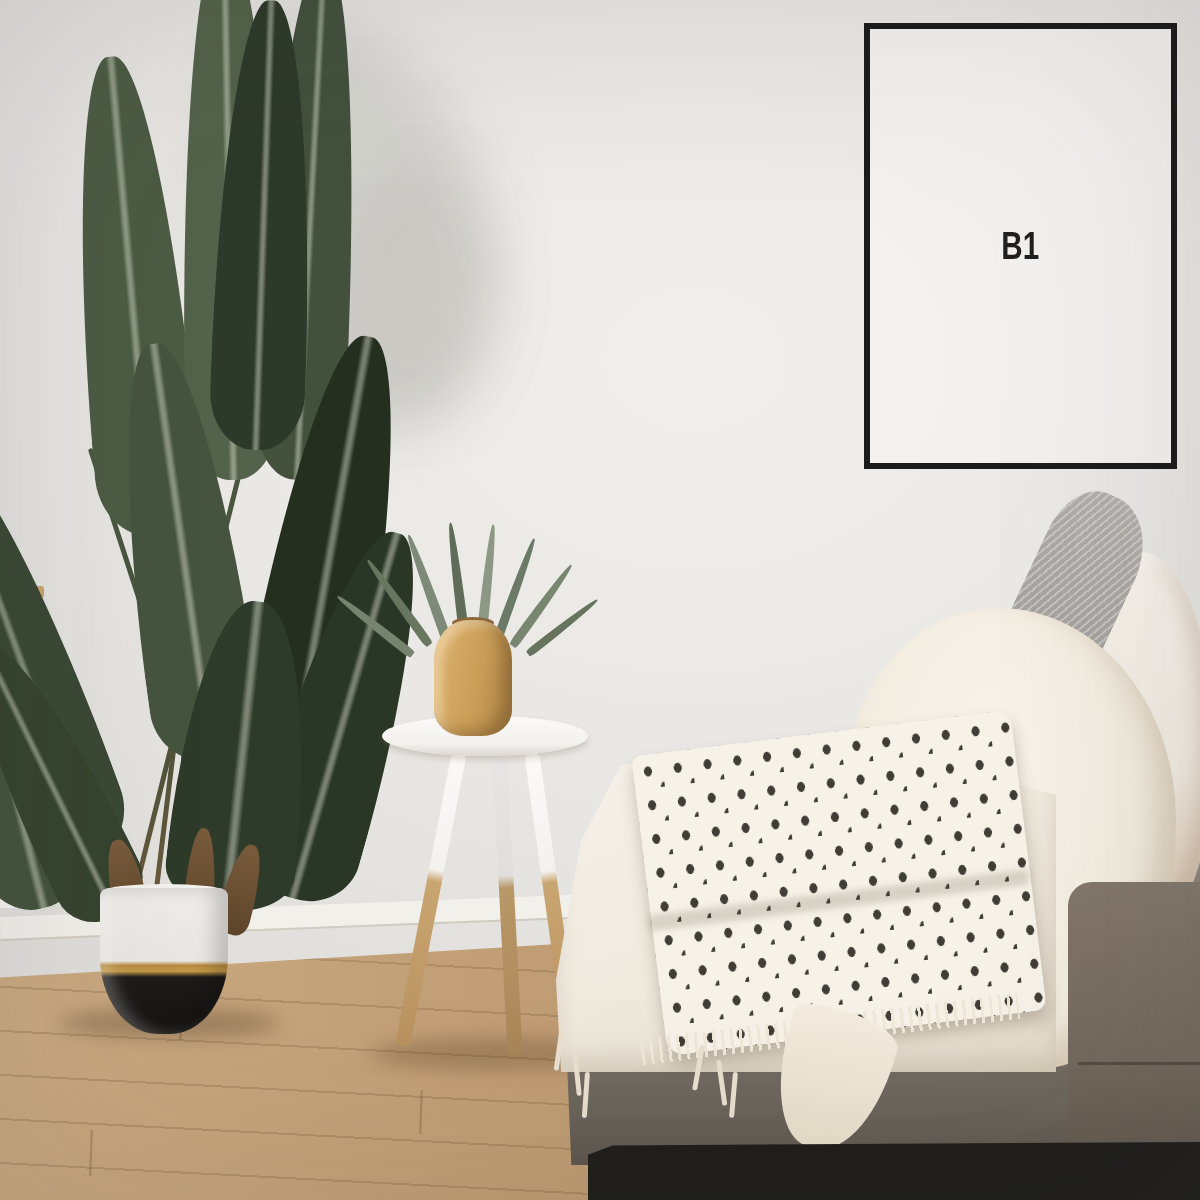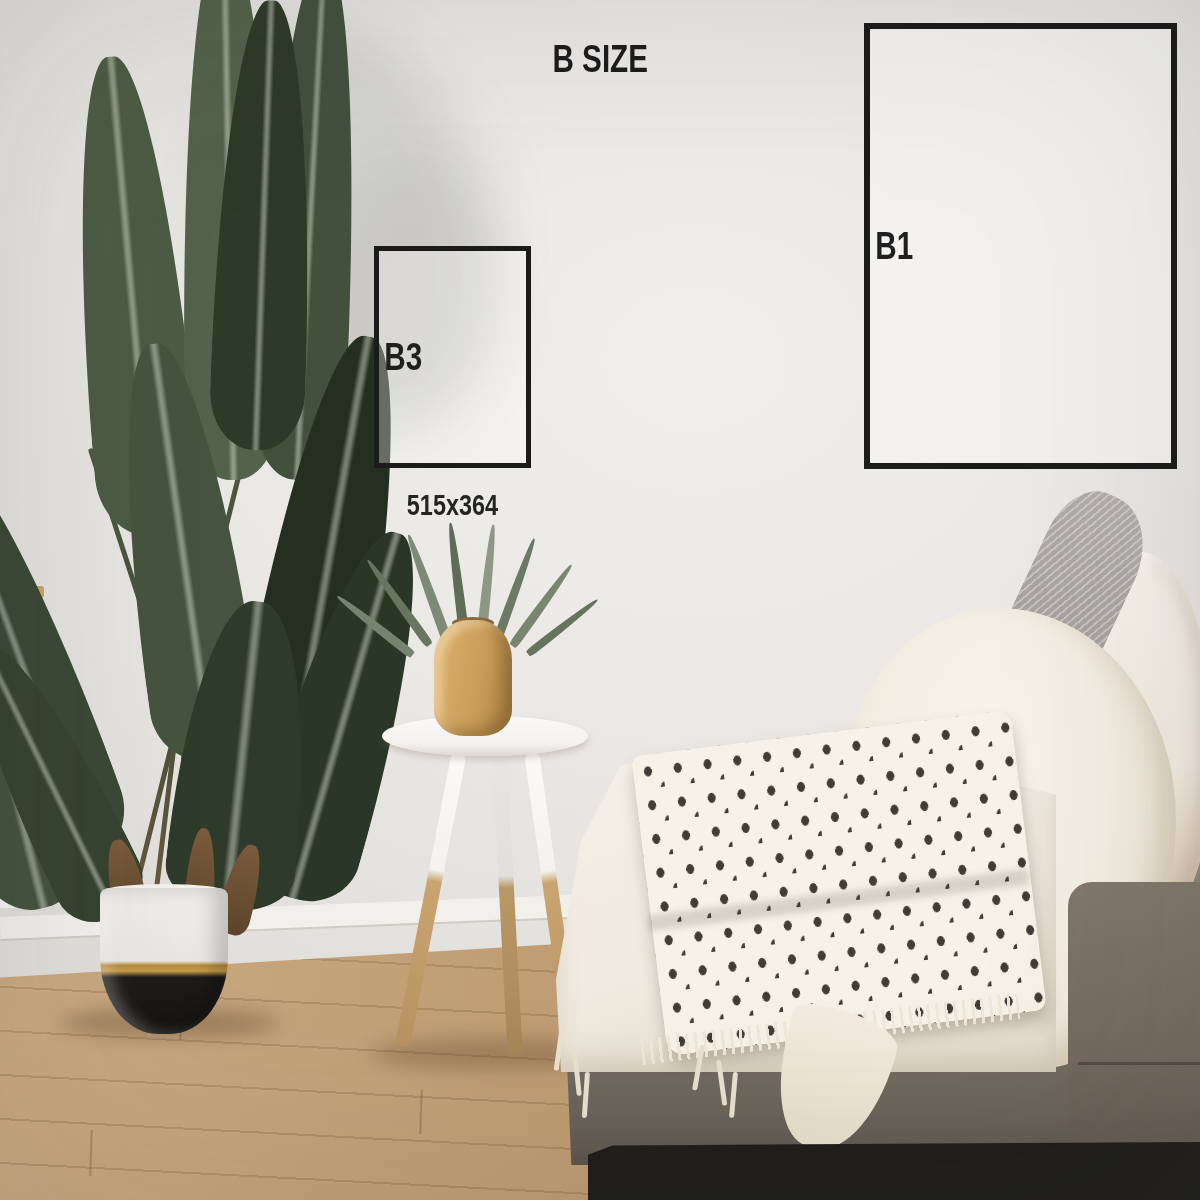--- a/index.html
+++ b/index.html
@@ -98,21 +98,21 @@
     box-shadow:inset 10px 8px 18px rgba(255,255,255,.7), inset -12px -10px 20px rgba(170,140,115,.35);}
   .knit{left:1068px;top:498px;width:100px;height:340px;transform:rotate(25deg);
     transform-origin:50% 0%;
     background:
       repeating-linear-gradient(115deg, rgba(255,255,255,.32) 0 2px, rgba(0,0,0,0) 2px 6px),
       linear-gradient(180deg,#b2aeaa 0%,#a19d99 60%,#8e8a86 100%);
     border-radius:40px 50px 45px 55px/60px 70px 40px 50px;}
 
   
   .frame{border:5px solid #1b1b1b;background:rgba(255,255,255,.30);
-    display:flex;align-items:center;justify-content:flex-start;}
+    display:flex;align-items:center;justify-content:center;}
   .cond{font-weight:700;color:#1f1f1f;}
   .sx{display:inline-block;transform:scaleX(.78);transform-origin:50% 50%;letter-spacing:0px;white-space:nowrap;}
   .frame-label{font-size:38px;}
   .dim{font-size:30px;text-align:center;color:#242424;}
   .title{font-size:38px;text-align:center;color:#1c1c1c;}
 </style>
 </head>
 <body>
 
 <div class="stage">
@@ -187,29 +187,20 @@
   <div class="abs throw-fringe"></div>
   <div class="abs tassel" style="left:700px;top:1045px;transform:rotate(10deg);"></div>
   <div class="abs tassel" style="left:716px;top:1060px;transform:rotate(-8deg);"></div>
   <div class="abs tassel" style="left:733px;top:1072px;transform:rotate(5deg);"></div>
   <div class="abs fur-spill"></div>
   <div class="abs couch-right"></div>
   <div class="abs couch-right-seam"></div>
   <div class="abs couch-base"></div>
   <div class="abs wall-vignette"></div>
 
-  <div class="abs title cond" style="left:480px;top:38px;width:240px;">
-    <span class="sx">B SIZE</span>
-  </div>
-
-  <div class="abs frame" style="left:374px;top:246px;width:147px;height:212px;">
-    <span class="cond frame-label"><span class="sx">B3</span></span>
-  </div>
-  <div class="abs dim cond" style="left:352px;top:488px;width:200px;">
-    <span class="sx">515x364</span>
-  </div>
+
 
 
   <div class="abs frame" style="left:864px;top:23px;width:301px;height:434px;border-width:6px;">
     <span class="cond frame-label"><span class="sx">B1</span></span>
   </div>
 
 </div>
 
 </body></html>

